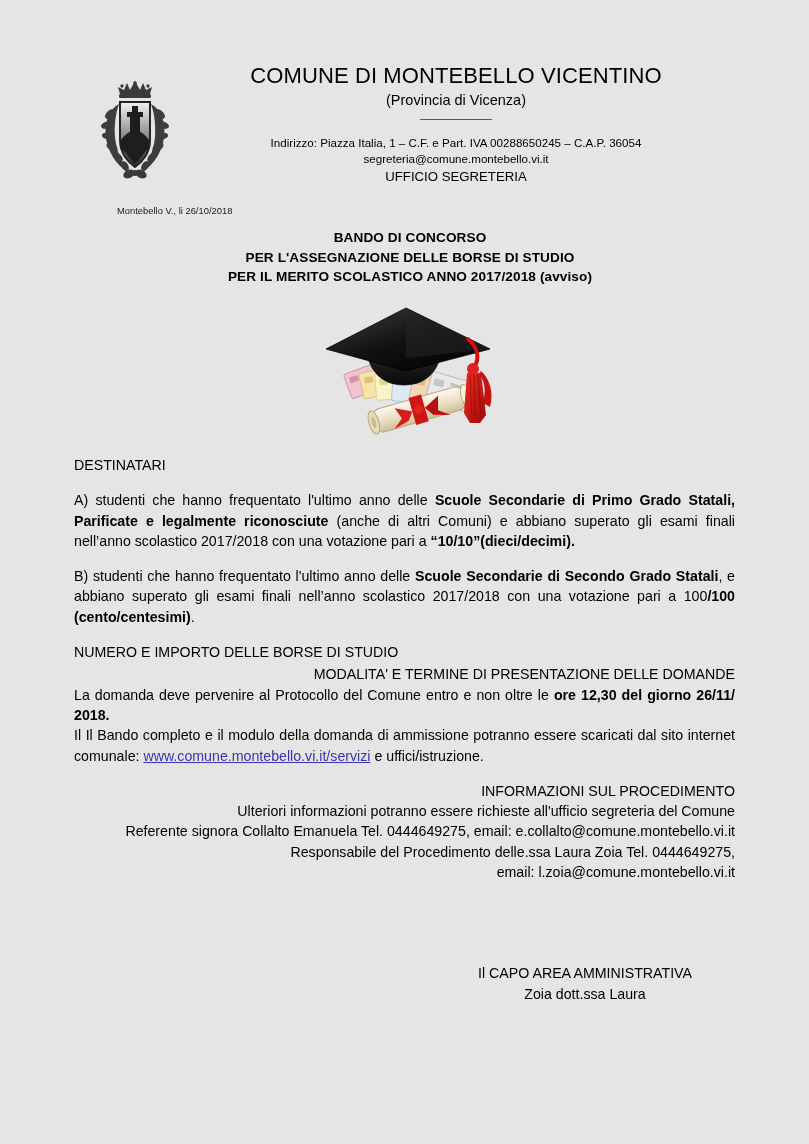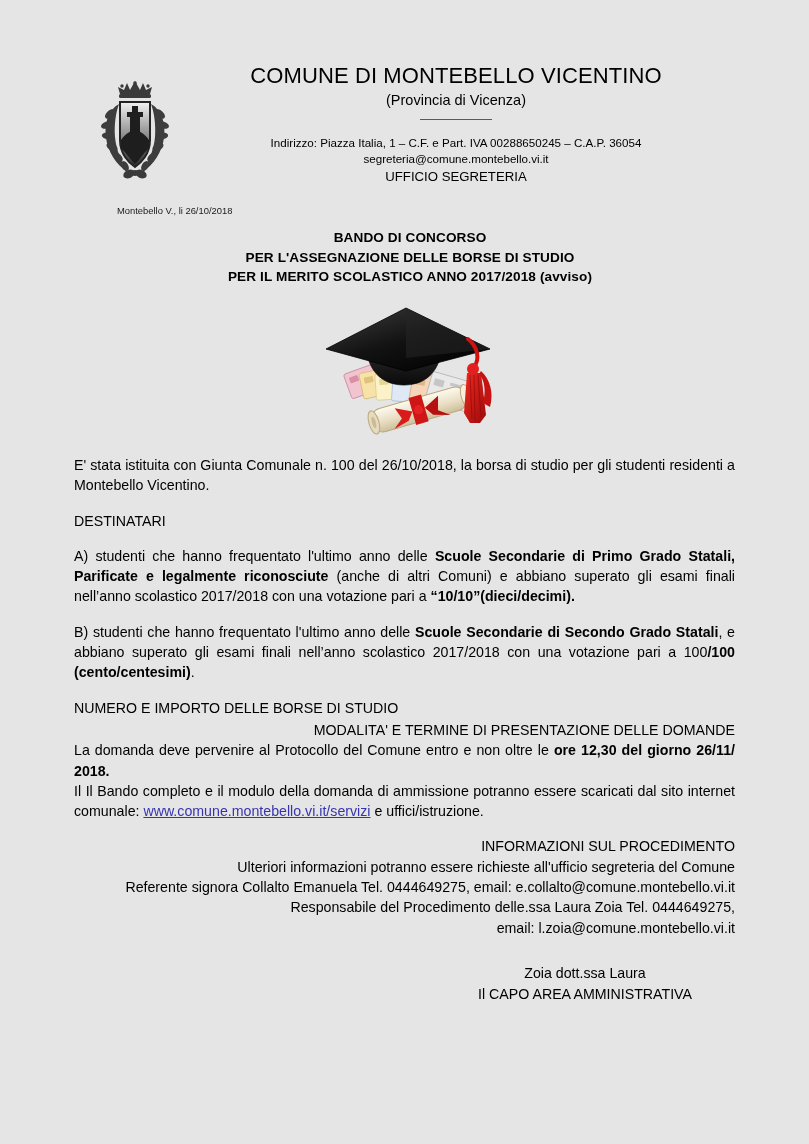--- a/index.html
+++ b/index.html
@@ -327,21 +327,20 @@
         <path d="M152 72 L154 116"></path>
           <path d="M156 72 L157 118"></path>
           <path d="M160 72 L163 114"></path>
       </g>
       <path d="M163 68 C172 76 176 90 172 104 L165 100 C168 88 167 78 161 71 Z" fill="#c51313"></path>
     </svg>
   </div>
 
   <div class="body-area">
 
-    <p class="para">E' stata istituita con Giunta Comunale n. 100 del 26/10/2018, la borsa di studio per gli studenti residenti a Montebello Vicentino.</p>
 
     <div class="head-line">DESTINATARI</div>
 
     <p class="para"><span>A) studenti che hanno frequentato l'ultimo anno delle </span><b>Scuole Secondarie di Primo Grado Statali, Parificate e legalmente riconosciute</b><span> (anche di altri Comuni) e abbiano superato gli esami finali nell’anno scolastico 2017/2018 con una votazione pari a </span><b>“10/10”(dieci/decimi).</b></p>
 
     <p class="para"><span>B) studenti che hanno frequentato l'ultimo anno delle </span><b>Scuole Secondarie di Secondo Grado Statali</b><span>, e abbiano superato gli esami finali nell’anno scolastico 2017/2018 con una votazione pari a 100</span><b>/100 (cento/centesimi)</b><span>.</span></p>
 
     <div class="head-line attached">NUMERO E IMPORTO DELLE BORSE DI STUDIO</div>
 
     <div class="block-lines">
@@ -354,17 +353,17 @@
       <div>INFORMAZIONI SUL PROCEDIMENTO</div>
       <div>Ulteriori informazioni potranno essere richieste all'ufficio segreteria del Comune</div>
       <div>Referente signora Collalto Emanuela Tel. 0444649275, email: e.collalto@comune.montebello.vi.it</div>
       <div>Responsabile del Procedimento delle.ssa Laura Zoia Tel. 0444649275,</div>
       <div>email: l.zoia@comune.montebello.vi.it</div>
     </div>
 
   </div>
 
   <div class="signature">
+    <div>Il CAPO AREA AMMINISTRATIVA</div>
     <div>Zoia dott.ssa Laura</div>
-    <div>Il CAPO AREA AMMINISTRATIVA</div>
   </div>
 
 </div>
 
 </body></html>

